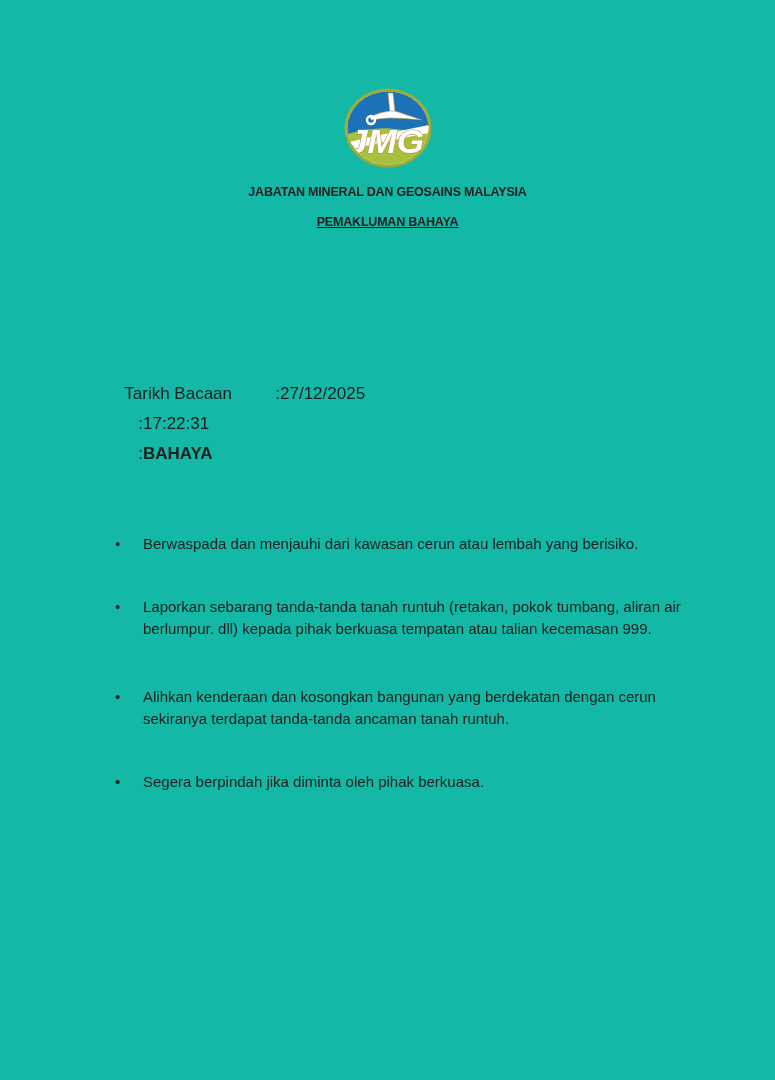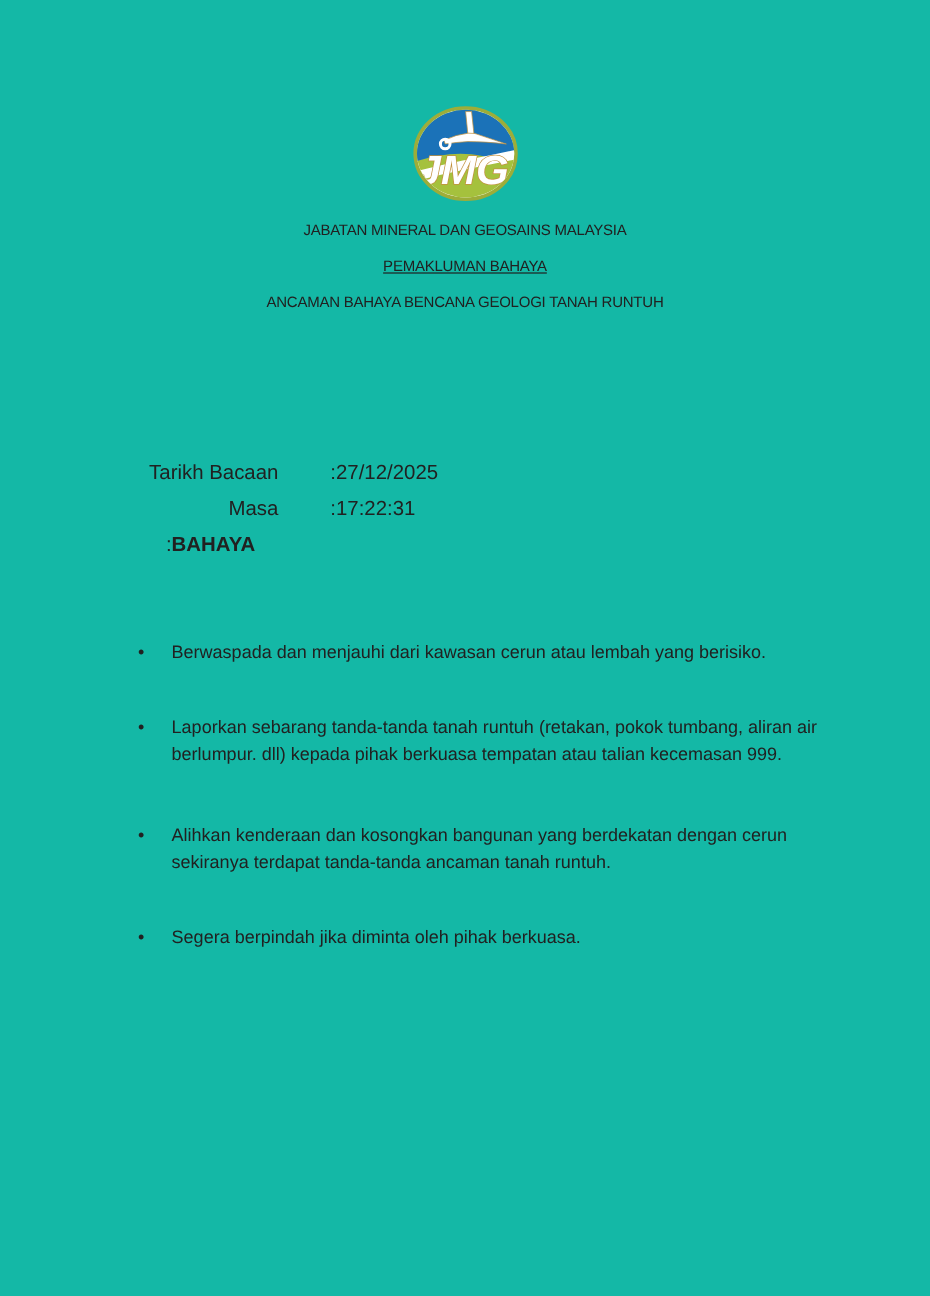--- a/index.html
+++ b/index.html
@@ -20,21 +20,21 @@
     left: 50%;
     transform: translateX(-50%);
     width: 88px;
     height: 80px;
   }
   .heading {
     position: absolute;
     left: 0;
     width: 100%;
     text-align: center;
-    font-weight: normal;
+    font-weight: bold;
     font-size: 12.5px;
     letter-spacing: -0.2px;
     line-height: 16px;
   }
   .h-org     { top: 184px; }
   .h-notice  { top: 214px; text-decoration: underline; }
   .h-subject { top: 244px; }
 
   .body-text { font-size: 15px; line-height: 22px; }
 
@@ -108,31 +108,29 @@
           <path d="M 26 29 Q 36 24 46 23 Q 52 22.5 57 25 L 78 32 Q 60 30 46 30 Q 36 30.5 27 32 Z" stroke-width="0.6" fill="#ffffff" stroke="#c2913f"></path>
           <circle cx="27" cy="32" r="4" fill="none" stroke="#ffffff" stroke-width="2.5"></circle>
         </g>
         <text x="4" y="65" font-size="34" font-style="italic" font-weight="bold" font-family="Liberation Sans, sans-serif" stroke-width="1.2" paint-order="stroke" textLength="76" lengthAdjust="spacingAndGlyphs" fill="#ffffff" stroke="#c2913f">JMG</text>
       </g>
     </svg>
   </div>
 
   <div class="heading h-org">JABATAN MINERAL DAN GEOSAINS MALAYSIA</div>
   <div class="heading h-notice">PEMAKLUMAN BAHAYA</div>
-  <div class="heading h-subject">ANCAMAN BAHAYA BENCANA GEOLOGI TANAH RUNTUH</div>
 
 
   <div class="details">
     <div class="detail-row">
       <span class="detail-label">Tarikh Bacaan</span>
       <span class="detail-sep">:</span>
       <span class="detail-value">27/12/2025</span>
     </div>
     <div class="detail-row">
-      <span class="detail-label">Masa</span>
       <span class="detail-sep">:</span>
       <span class="detail-value">17:22:31</span>
     </div>
     <div class="detail-row">
       <span class="detail-sep">:</span>
       <span class="detail-value bold">BAHAYA</span>
     </div>
   </div>
 
 

